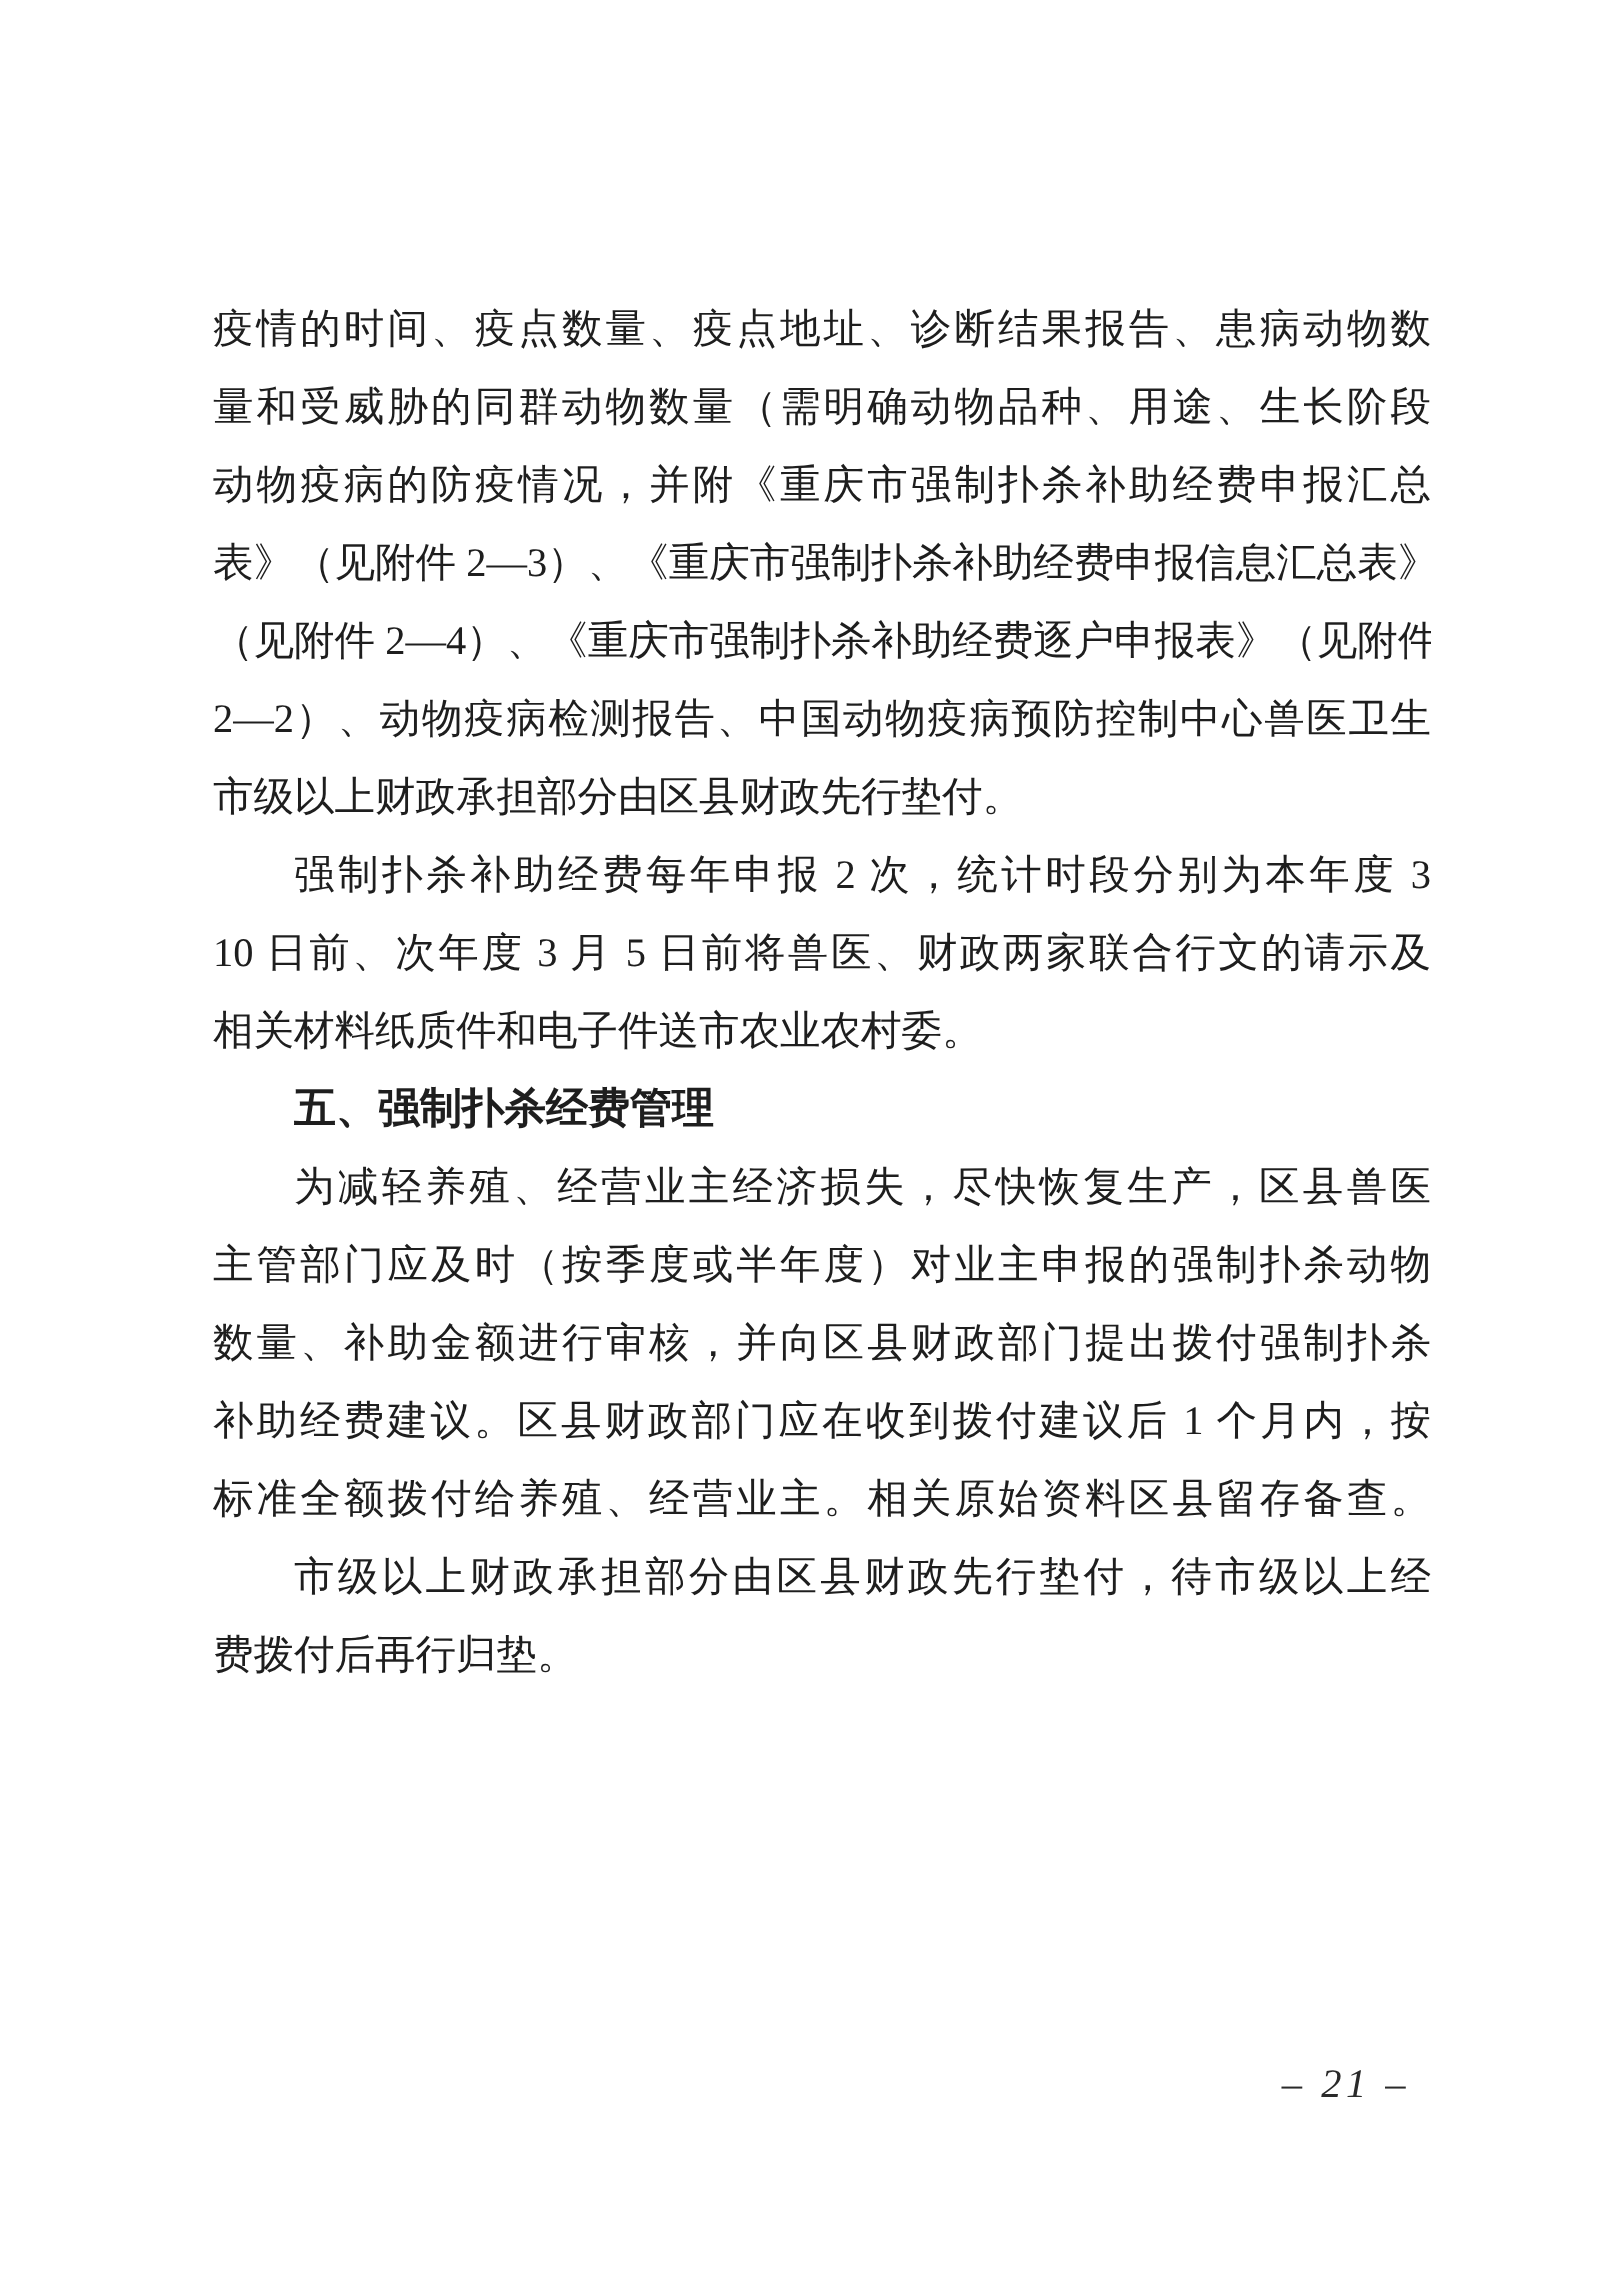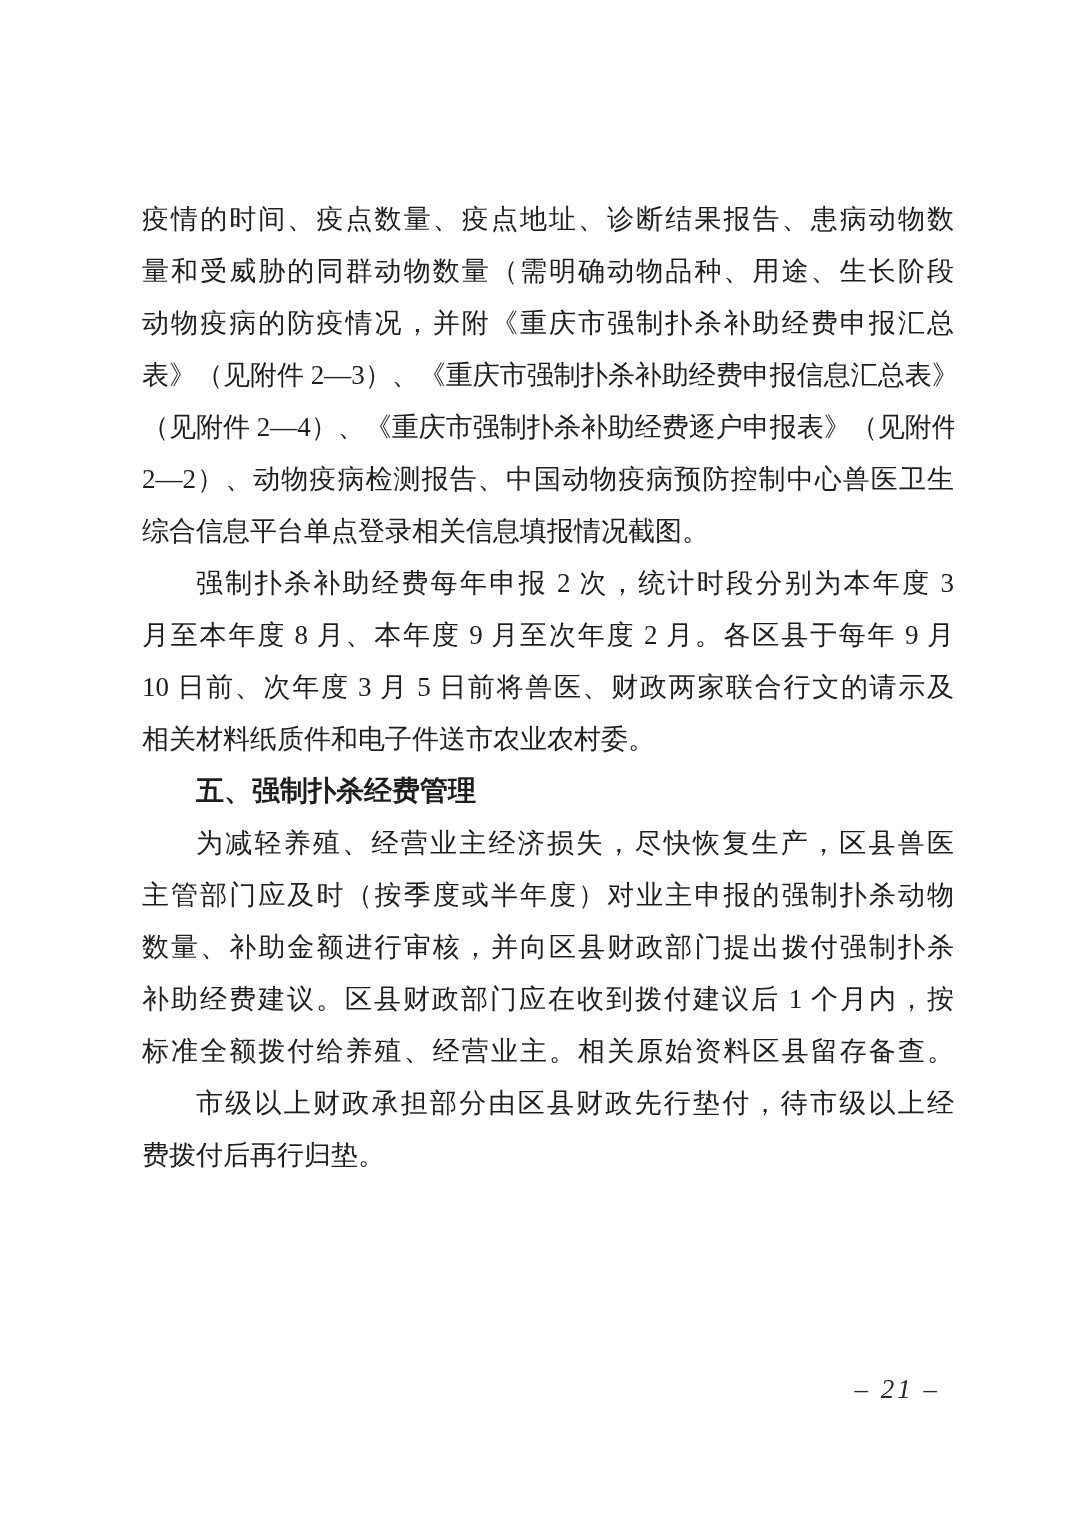--- a/index.html
+++ b/index.html
@@ -69,23 +69,22 @@
 <body>
 
 <div class="page">
   <div class="text-block">
     <div class="line">疫情的时间、疫点数量、疫点地址、诊断结果报告、患病动物数</div>
     <div class="line">量和受威胁的同群动物数量（需明确动物品种、用途、生长阶段</div>
     <div class="line">动物疫病的防疫情况，并附《重庆市强制扑杀补助经费申报汇总</div>
     <div class="line">表》（见附件 2—3）、《重庆市强制扑杀补助经费申报信息汇总表》</div>
     <div class="line">（见附件 2—4）、《重庆市强制扑杀补助经费逐户申报表》（见附件</div>
     <div class="line">2—2）、动物疫病检测报告、中国动物疫病预防控制中心兽医卫生</div>
-    <div class="line end">综合信息平台单点登录相关信息填报情况截图。</div>
+    <div class="line end">市级以上财政承担部分由区县财政先行垫付。</div>
     <div class="line indent">强制扑杀补助经费每年申报 2 次，统计时段分别为本年度 3</div>
-    <div class="line">月至本年度 8 月、本年度 9 月至次年度 2 月。各区县于每年 9 月</div>
     <div class="line">10 日前、次年度 3 月 5 日前将兽医、财政两家联合行文的请示及</div>
     <div class="line end">相关材料纸质件和电子件送市农业农村委。</div>
     <div class="line h1">五、强制扑杀经费管理</div>
     <div class="line indent">为减轻养殖、经营业主经济损失，尽快恢复生产，区县兽医</div>
     <div class="line">主管部门应及时（按季度或半年度）对业主申报的强制扑杀动物</div>
     <div class="line">数量、补助金额进行审核，并向区县财政部门提出拨付强制扑杀</div>
     <div class="line">补助经费建议。区县财政部门应在收到拨付建议后 1 个月内，按</div>
     <div class="line">标准全额拨付给养殖、经营业主。相关原始资料区县留存备查。</div>
     <div class="line indent">市级以上财政承担部分由区县财政先行垫付，待市级以上经</div>
     <div class="line end">费拨付后再行归垫。</div>

